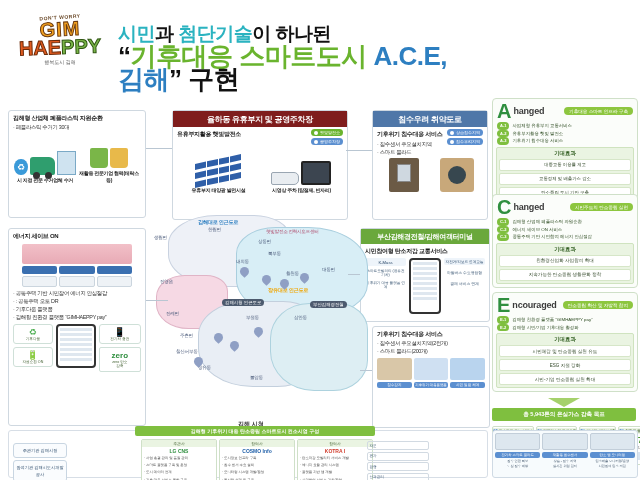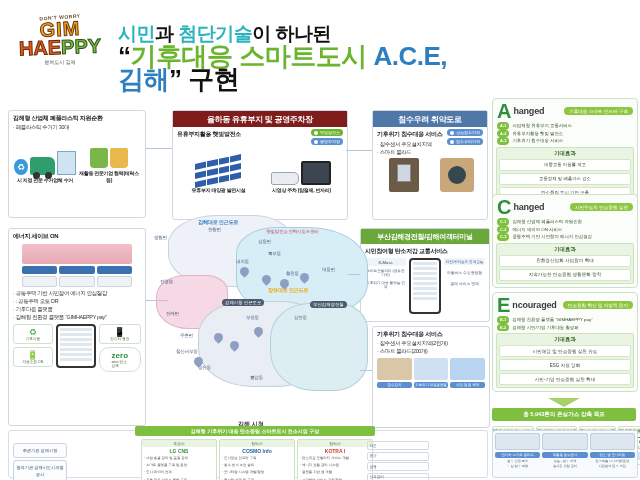--- a/index.html
+++ b/index.html
@@ -310,21 +310,21 @@
               <i></i>
               <i></i>
               <i></i>
           </div>
         </div>
         <div style="flex:1;">
           <div style="border:1px solid #cfe0d8;border-radius:3px;text-align:center;padding:2px 0;">
             <div style="font-size:9px;color:#3a7fd5;">📱</div>
             <div style="font-size:3.6px;color:#3d5c2b;">전기차 충전</div>
           </div>
-          <div style="border:1px solid #cfe0d8;border-radius:10px;text-align:left;padding:3px 12px;margin-top:3px;">
+          <div style="border:1px solid #cfe0d8;border-radius:2px;text-align:center;padding:3px 12px;margin-top:3px;">
             <div style="font-size:8px;color:#2f8f3f;font-weight:bold;">zero</div>
             <div style="font-size:3.6px;color:#3d5c2b;">zero 탄소 감축</div>
           </div>
         </div>
       </div>
     </div>
   </div>
 
   <div class="card" style="left:360px;top:228px;width:128px;height:92px;">
     <div class="hd" style="background:#6aa83c;font-size:7px;">부산김해경전철/김해여객터미널</div>

